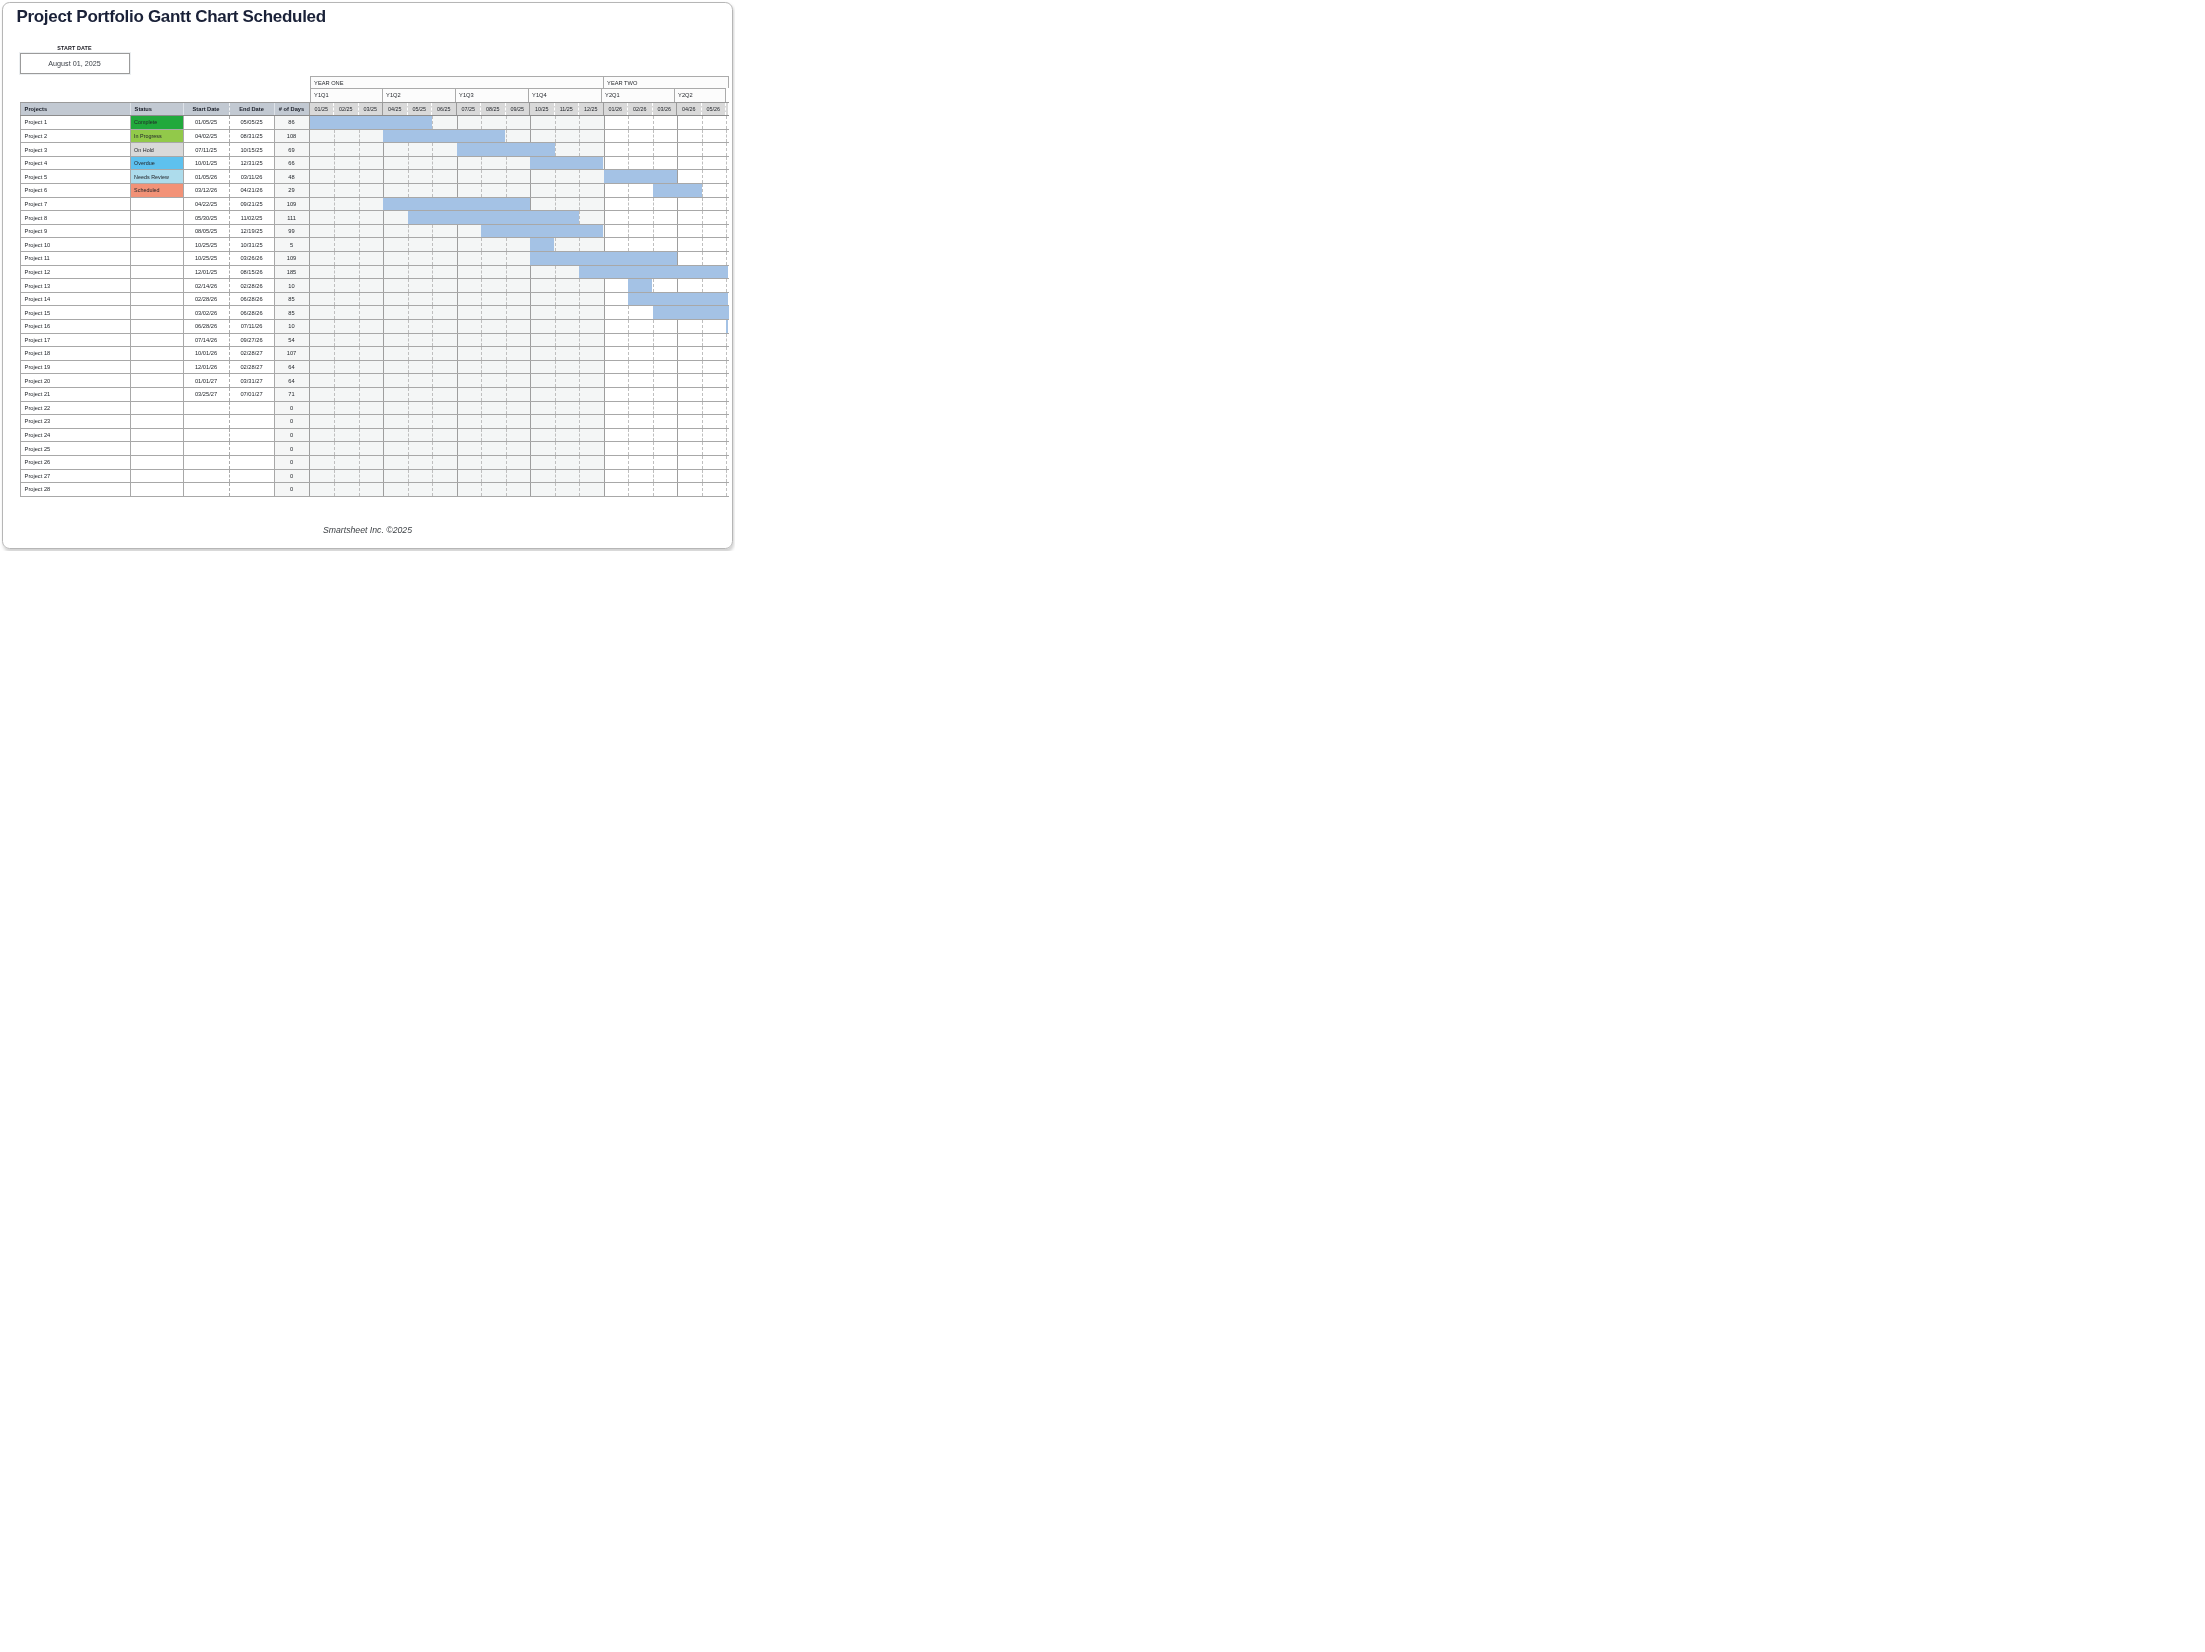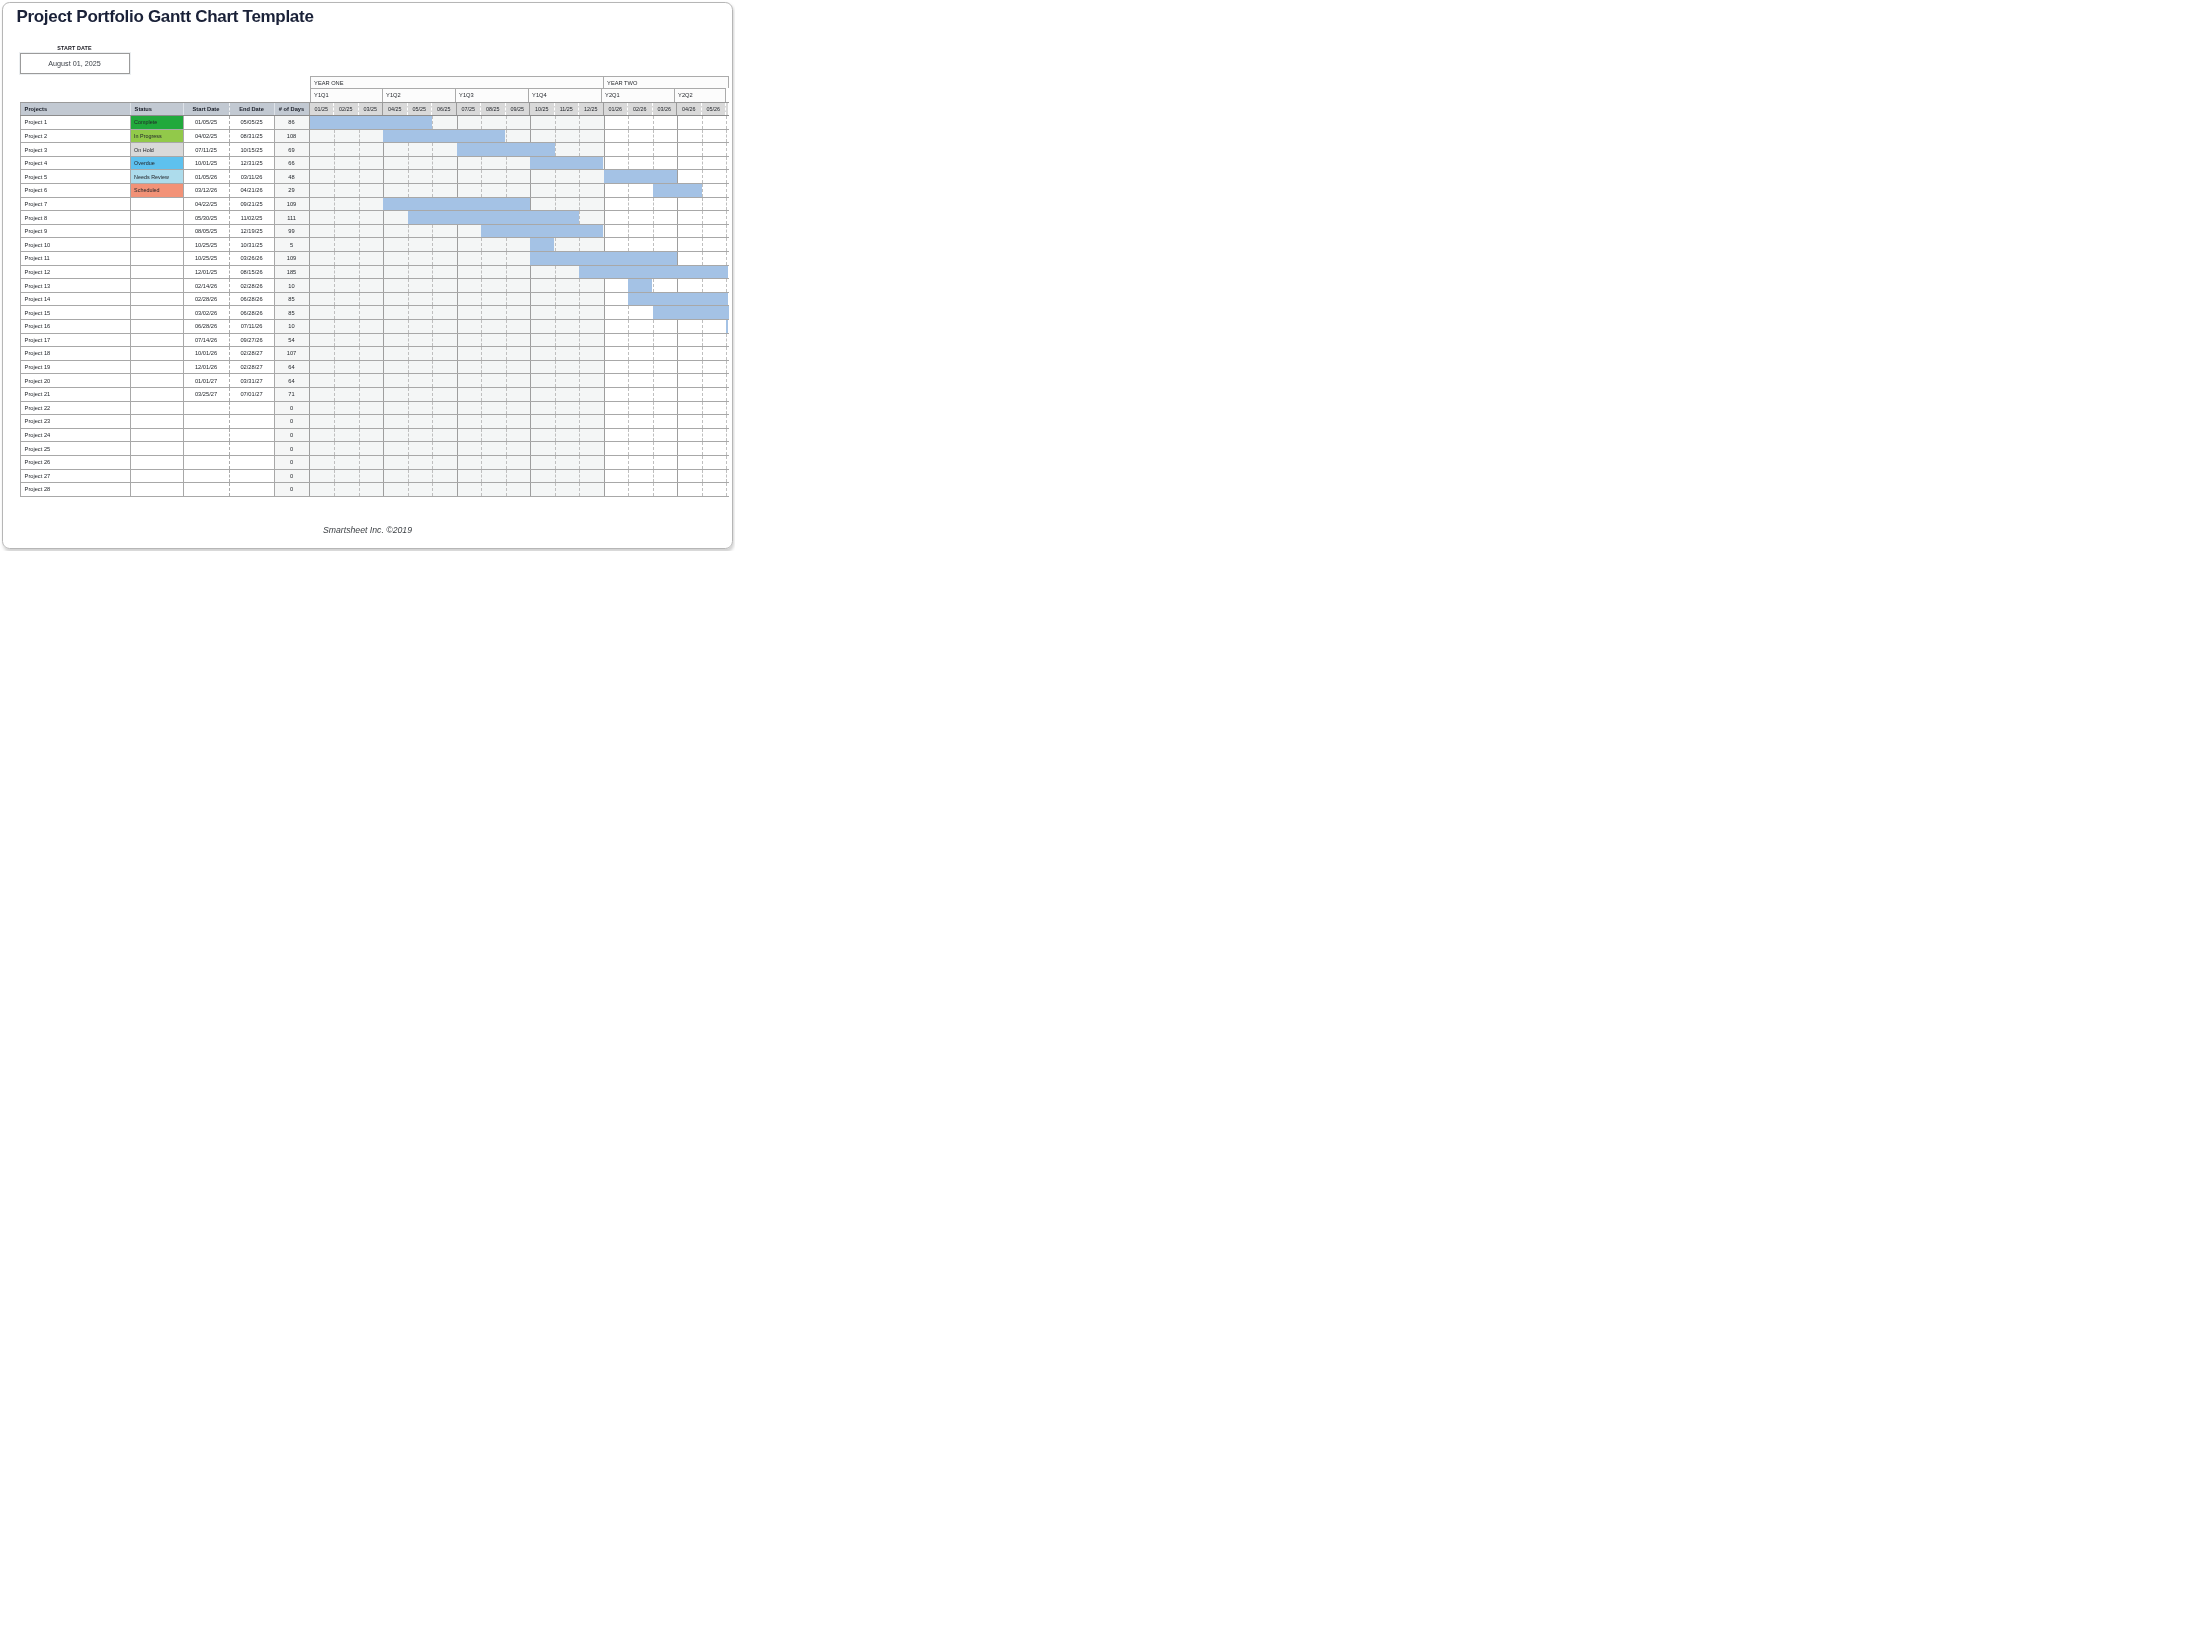--- a/index.html
+++ b/index.html
@@ -64,21 +64,21 @@
   .mcol.y2 { background:#ffffff; }
   .bar { position:absolute; top:0; bottom:0; z-index:2; }
 
   .footer { position:absolute; left:0; top:525px; width:100%; text-align:center;
             font-size:8.7px; font-style:italic; color:#3f4347; }
 </style>
 </head>
 <body>
 
 <div class="page">
-  <h1 class="title">Project Portfolio Gantt Chart Template</h1>
+  <h1 class="title">Project Portfolio Gantt Chart Scheduled</h1>
 
   <div class="start-label">START DATE</div>
   <div class="start-box">August 01, 2025</div>
 
   <div class="sheet">
     <div class="hrow yrow" id="year-row">
         <div class="spacer"></div>
         <div class="ycell" style="width: 294px;">YEAR ONE</div>
         <div class="ycell" style="width: 125px;">YEAR TWO</div>
       </div>
@@ -885,16 +885,16 @@
             <div class="mcol y2" style="width: 24.5px;"></div>
             <div class="mcol y2" style="width: 24.5px;"></div>
             <div class="mcol y2 qstart" style="width: 24.5px;"></div>
             <div class="mcol y2" style="width: 24.5px;"></div>
             <div class="mcol y2" style="width: 2.5px;"></div>
           </div>
         </div>
       </div>
   </div>
 
-  <div class="footer">Smartsheet Inc. ©2019</div>
+  <div class="footer">Smartsheet Inc. ©2025</div>
   <div class="frame"></div>
 </div>
 
 
 </body></html>

